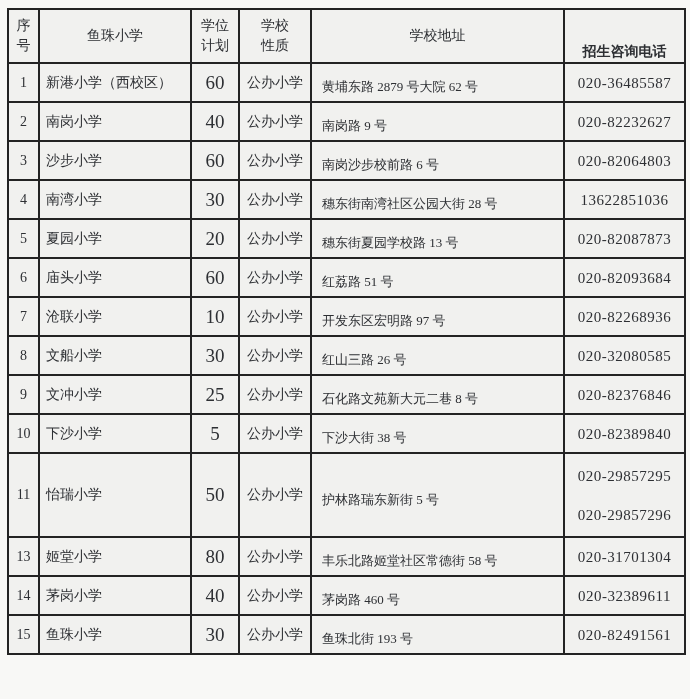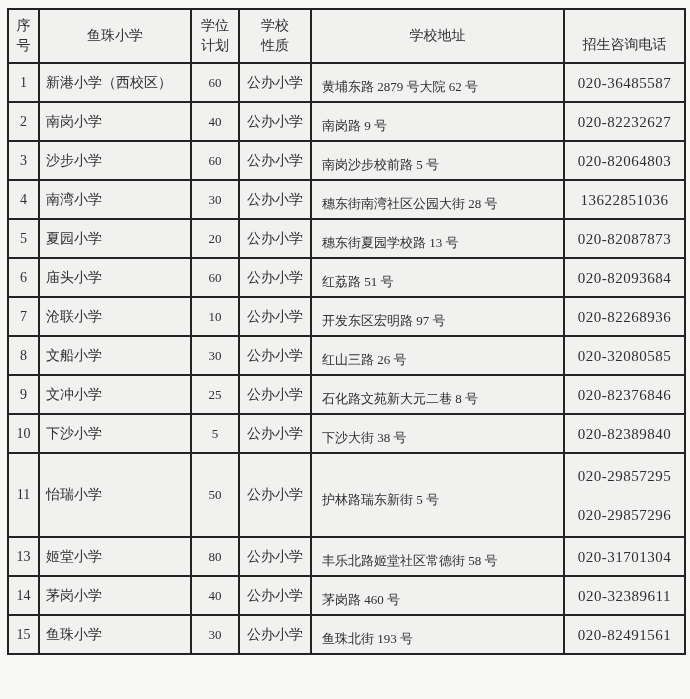--- a/index.html
+++ b/index.html
@@ -41,28 +41,28 @@
 
   th {
     text-align: center;
     vertical-align: middle;
     white-space: pre-line;
     line-height: 1.45;
     padding: 0;
   }
   th.c-phone {
     vertical-align: bottom;
-    padding-bottom: 7px;
+    font-weight: bold;
   }
   td.c-num, td.c-plan, td.c-type {
     text-align: center;
     vertical-align: middle;
     padding: 0;
   }
-  td.c-plan { font-size: 13px; }
+  td.c-plan { font-size: 19px; }
   td.c-name {
     text-align: left;
     vertical-align: middle;
     padding: 0 2px 0 6px;
     margin-top: 42px;
   }
   td.c-addr {
     text-align: left;
     vertical-align: middle;
     padding: 9px 4px 0 10px;
@@ -122,21 +122,21 @@
     <td class="c-type">公办小学</td>
     <td class="c-addr">南岗路 9 号</td>
     <td class="c-phone">020-82232627</td>
   </tr>
 
   <tr class="drow">
     <td class="c-num">3</td>
     <td class="c-name">沙步小学</td>
     <td class="c-plan">60</td>
     <td class="c-type">公办小学</td>
-    <td class="c-addr">南岗沙步校前路 5 号</td>
+    <td class="c-addr">南岗沙步校前路 6 号</td>
     <td class="c-phone">020-82064803</td>
   </tr>
 
   <tr class="drow">
     <td class="c-num">4</td>
     <td class="c-name">南湾小学</td>
     <td class="c-plan">30</td>
     <td class="c-type">公办小学</td>
     <td class="c-addr">穗东街南湾社区公园大街 28 号</td>
     <td class="c-phone">13622851036</td>

